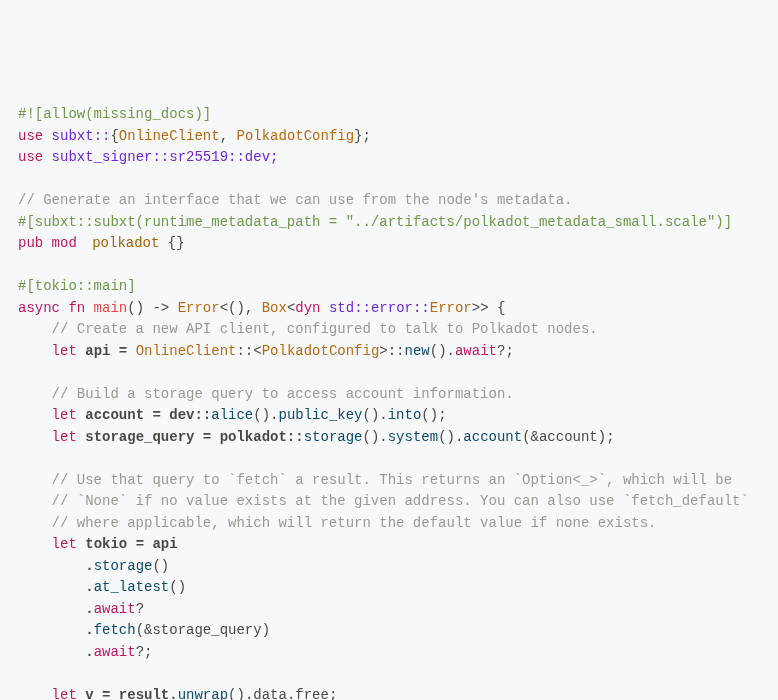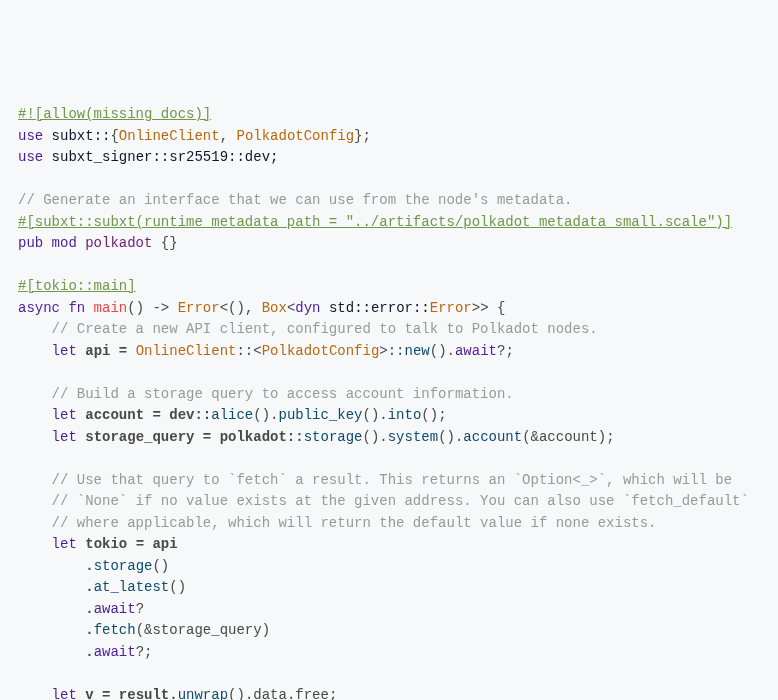--- a/index.html
+++ b/index.html
@@ -8,29 +8,29 @@
     background: #f7f8f9;
     font-family: "SFMono-Regular", Consolas, "Liberation Mono", Menlo, monospace;
     font-size: 14px;
     line-height: 21.5px;
     color: #4a4a44;
     white-space: pre;
     overflow-x: auto;
   }
   .code-block { display: block; }
   .c-comment   { color: #9a9a94; }
-  .c-kw        { color: #4c1d95; }        
-  .c-pragma    { color: #6f9848; text-decoration: underline; }        
+  .c-kw        { color: #be185d; }        
+  .c-pragma    { color: #6f9848; }        
   .c-type      { color: #b8680f; }        
   .c-call      { color: #0c4a6e; }        
   .c-ident     { color: #4a4a44; font-weight: bold; }
-  .c-ns        { color: #0f172a; }        
+  .c-ns        { color: #6d28d9; }        
   .c-punc      { color: #4a4a44; }
   .c-fn-name   { color: #ef4444; }        
-  .c-mod-name  { color: #701a75; }
+  .c-mod-name  { color: #a16207; margin-left: 7px; }
 </style>
 </head>
 <body>
 
 
 
 <div class="code-block" id="code-root"><span><span class="c-pragma">#![allow(missing_docs)]</span></span>
 <span><span class="c-kw">use</span><span class="c-ns"> subxt::</span><span class="c-punc">{</span><span class="c-type">OnlineClient</span><span class="c-punc">, </span><span class="c-type">PolkadotConfig</span><span class="c-punc">};</span></span>
 <span><span class="c-kw">use</span><span class="c-ns"> subxt_signer::sr25519::dev;</span></span>
 <span><span></span></span>

